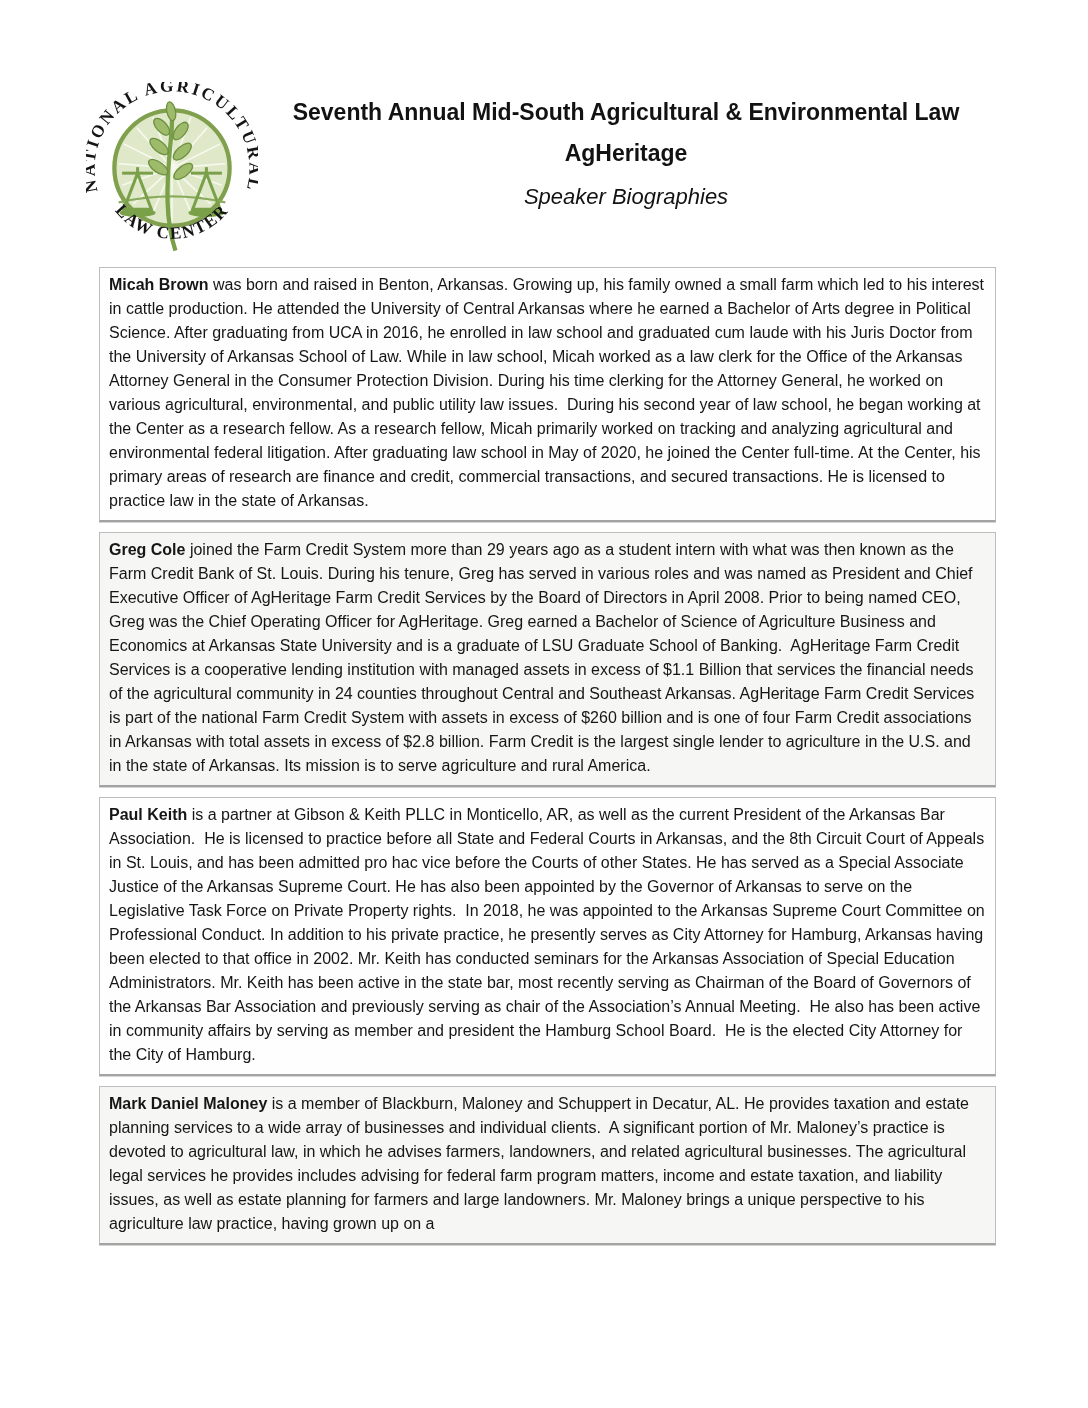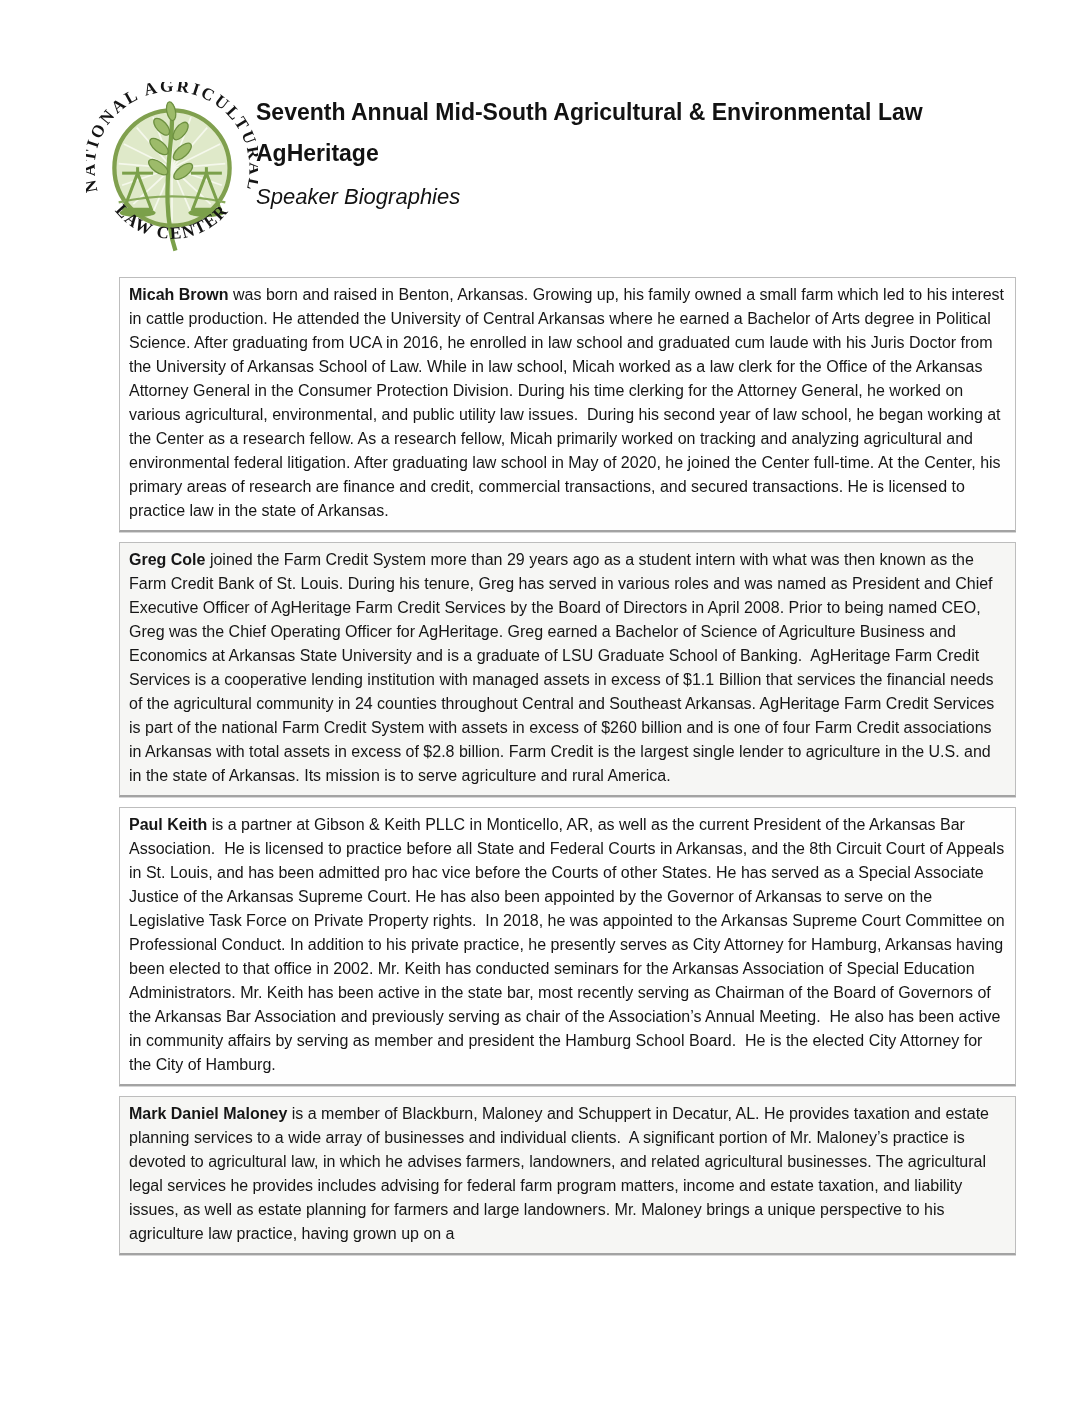--- a/index.html
+++ b/index.html
@@ -11,33 +11,34 @@
     color:#1a1a1a;
     overflow:hidden;
   }
   
   .logo{
     position:absolute;left:86px;top:82px;
     width:172px;height:172px;
   }
   .title-block{
     position:absolute;left:256px;top:92px;width:740px;
+    text-align:center;
   }
   .conf-title{
     font-size:23px;font-weight:bold;line-height:41px;
     color:#121212;
   }
   .subtitle{
     margin-top:8px;
     font-size:22px;font-weight:normal;font-style:italic;
     line-height:30px;color:#121212;
   }
   
   .bios{
-    position:absolute;left:99px;top:277px;width:961px;margin-left:20px;
+    position:absolute;left:99px;top:267px;width:961px;
   }
   .bio-box{
     box-sizing:border-box;width:897px;
     border:1px solid #bdbdbd;
     border-bottom:2px solid #a3a3a3;
     box-shadow:0 1px 0 #d6d6d6;
     background:#fefefe;
     padding:5px 10px 7px 9px;
     margin-bottom:10px;
     font-size:16px;line-height:24px;

